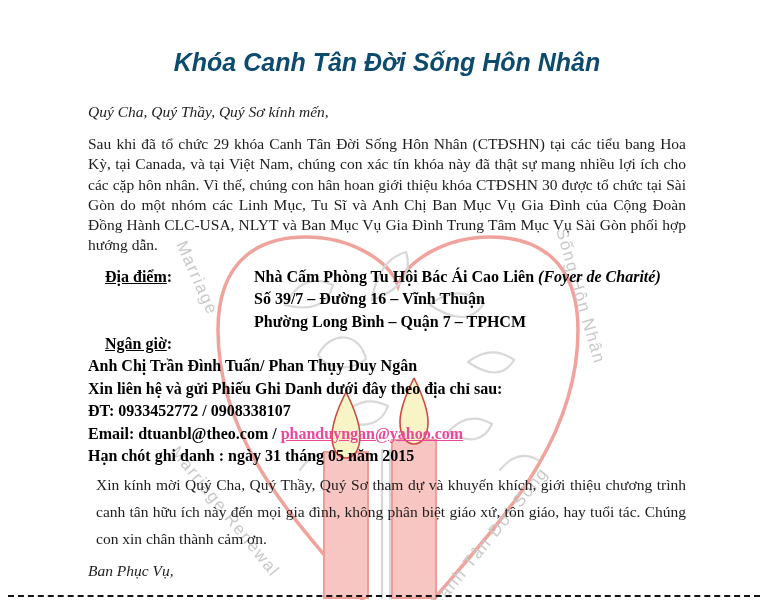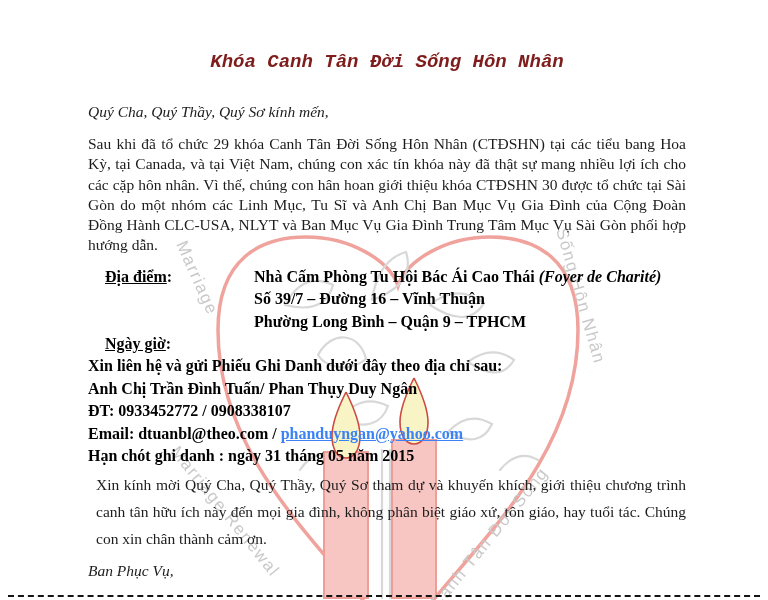--- a/index.html
+++ b/index.html
@@ -3,33 +3,33 @@
 <meta charset="utf-8">
 <style>
   html,body{margin:0;padding:0;}
   body{
     width:768px;height:600px;position:relative;overflow:hidden;background:#ffffff;
     font-family:"Liberation Serif","DejaVu Serif",serif;color:#1c1c1c;
   }
   .watermark{position:absolute;left:0;top:0;width:768px;height:600px;z-index:0;}
   .content{position:absolute;left:88px;top:50px;width:598px;z-index:1;}
   .title{
-    font-family:Liberation Mono, monospace;
-    font-weight:bold;font-style:italic;font-size:19px;line-height:25px;
-    text-align:center;margin:0 0 27px 0;color:#7f1d1d;
+    font-family:Liberation Sans, sans-serif;
+    font-weight:bold;font-style:italic;font-size:25px;line-height:25px;
+    text-align:center;margin:0 0 27px 0;color:#0c4a6e;
   }
   .greeting{font-size:15.5px;line-height:20px;margin:0 0 9px 0;font-style:italic;}
   .intro{font-size:15.5px;line-height:20.3px;text-align:justify;margin:12px 0 10px 0;}
   .detail-row{display:flex;font-weight:bold;font-size:16px;line-height:22.4px;color:#000;}
   .detail-label{flex:none;width:166px;padding-left:17px;white-space:nowrap;box-sizing:border-box;}
   .detail-label .ul{text-decoration:underline;}
   .detail-value{flex:1;}
   .contact-label{width:auto;padding-right:5px;}
   .em-it{font-style:italic;margin-top:34px;}
-  .email-link{color:#3b82f6;text-decoration:underline;font-weight:bold;cursor:pointer;}
+  .email-link{color:#ec4899;text-decoration:underline;font-weight:bold;cursor:pointer;}
   .closing{font-size:15.5px;line-height:27px;text-align:justify;margin:4px 0 0 8px;}
   .signature{font-size:15.5px;font-style:italic;margin:10px 0 0 0;}
   .dashline{position:absolute;left:8px;right:8px;bottom:3px;border-top:2.5px dashed #141414;z-index:2;}
   .wm-ring{font-family:"Liberation Sans","DejaVu Sans",sans-serif;font-size:17px;letter-spacing:1.5px;fill:#c9c9c9;}
 </style>
 </head>
 <body>
 
 <svg class="watermark" viewBox="0 0 768 600" xmlns="http://www.w3.org/2000/svg" aria-hidden="true">
 
@@ -71,34 +71,34 @@
     <span>Khóa Canh Tân Đời Sống Hôn Nhân</span><br>
   </h1>
 
   <p class="greeting">Quý Cha, Quý Thầy, Quý Sơ kính mến,</p>
 
   <p class="intro">Sau khi đã tổ chức 29 khóa Canh Tân Đời Sống Hôn Nhân (CTĐSHN) tại các tiểu bang Hoa Kỳ, tại Canada, và tại Việt Nam, chúng con xác tín khóa này đã thật sự mang nhiều lợi ích cho các cặp hôn nhân. Vì thế, chúng con hân hoan giới thiệu khóa CTĐSHN 30 được tổ chức tại Sài Gòn do một nhóm các Linh Mục, Tu Sĩ và Anh Chị Ban Mục Vụ Gia Đình của Cộng Đoàn Đồng Hành CLC-USA, NLYT và Ban Mục Vụ Gia Đình Trung Tâm Mục Vụ Sài Gòn phối hợp hướng dẫn.</p>
 
   <div class="detail-row">
     <div class="detail-label"><span class="ul">Địa điểm</span><span>:</span></div>
     <div class="detail-value">
-      <div><span>Nhà Cấm Phòng Tu Hội Bác Ái Cao Thái </span><span class="em-it">(Foyer de Charité)</span></div>
+      <div><span>Nhà Cấm Phòng Tu Hội Bác Ái Cao Liên </span><span class="em-it">(Foyer de Charité)</span></div>
       <div>Số 39/7 – Đường 16 – Vĩnh Thuận</div>
-      <div>Phường Long Bình – Quận 9 – TPHCM</div>
+      <div>Phường Long Bình – Quận 7 – TPHCM</div>
     </div>
   </div>
 
   <div class="detail-row">
-    <div class="detail-label"><span class="ul">Ngày giờ</span><span>:</span></div>
+    <div class="detail-label"><span class="ul">Ngân giờ</span><span>:</span></div>
   </div>
 
   <div class="detail-row">
     <div class="detail-value">
+      <div>Anh Chị Trần Đình Tuấn/ Phan Thụy Duy Ngân</div>
       <div>Xin liên hệ và gửi Phiếu Ghi Danh dưới đây theo địa chỉ sau:</div>
-      <div>Anh Chị Trần Đình Tuấn/ Phan Thụy Duy Ngân</div>
       <div>ĐT: 0933452772 / 0908338107</div>
       <div><span>Email: dtuanbl@theo.com / </span><a class="email-link">phanduyngan@yahoo.com</a></div>
       <div>Hạn chót ghi danh : ngày 31 tháng 05 năm 2015</div>
     </div>
   </div>
 
   <p class="closing">Xin kính mời Quý Cha, Quý Thầy, Quý Sơ tham dự và khuyến khích, giới thiệu chương trình canh tân hữu ích này đến mọi gia đình, không phân biệt giáo xứ, tôn giáo, hay tuổi tác. Chúng con xin chân thành cảm ơn.</p>
 
   <p class="signature">Ban Phục Vụ,</p>
 

